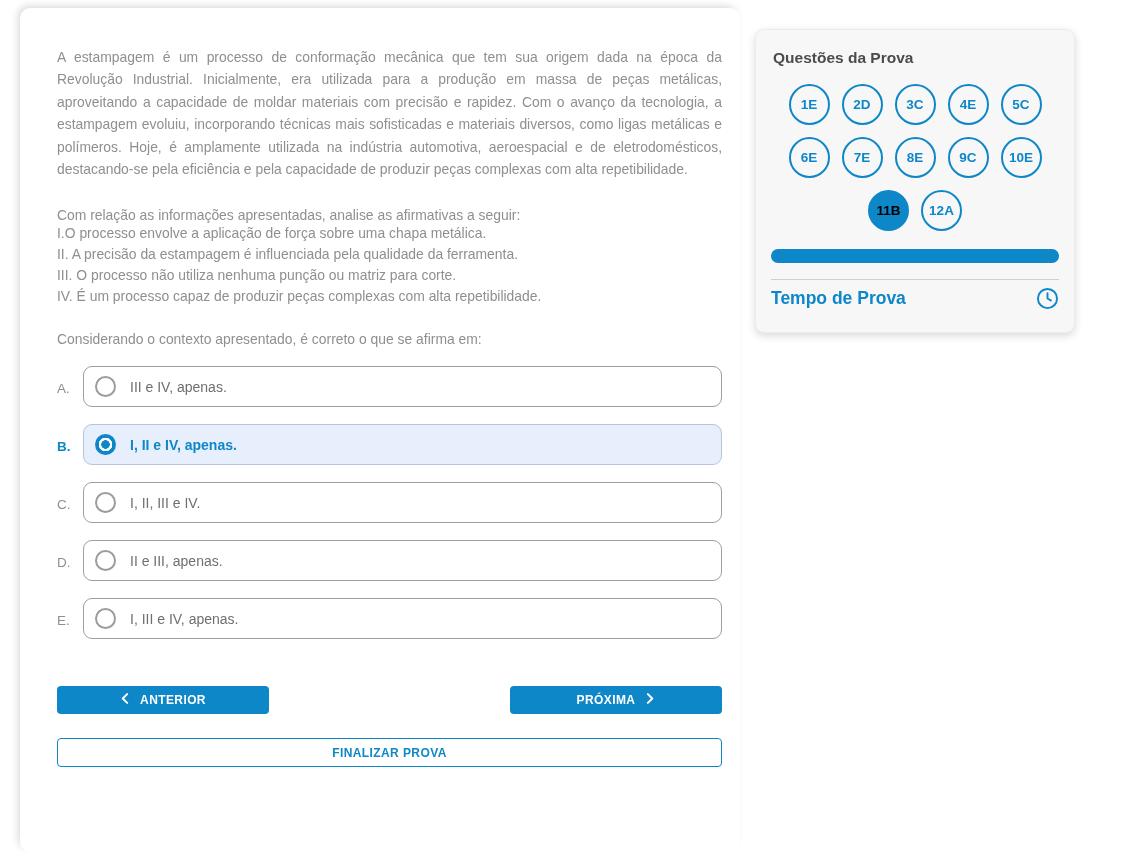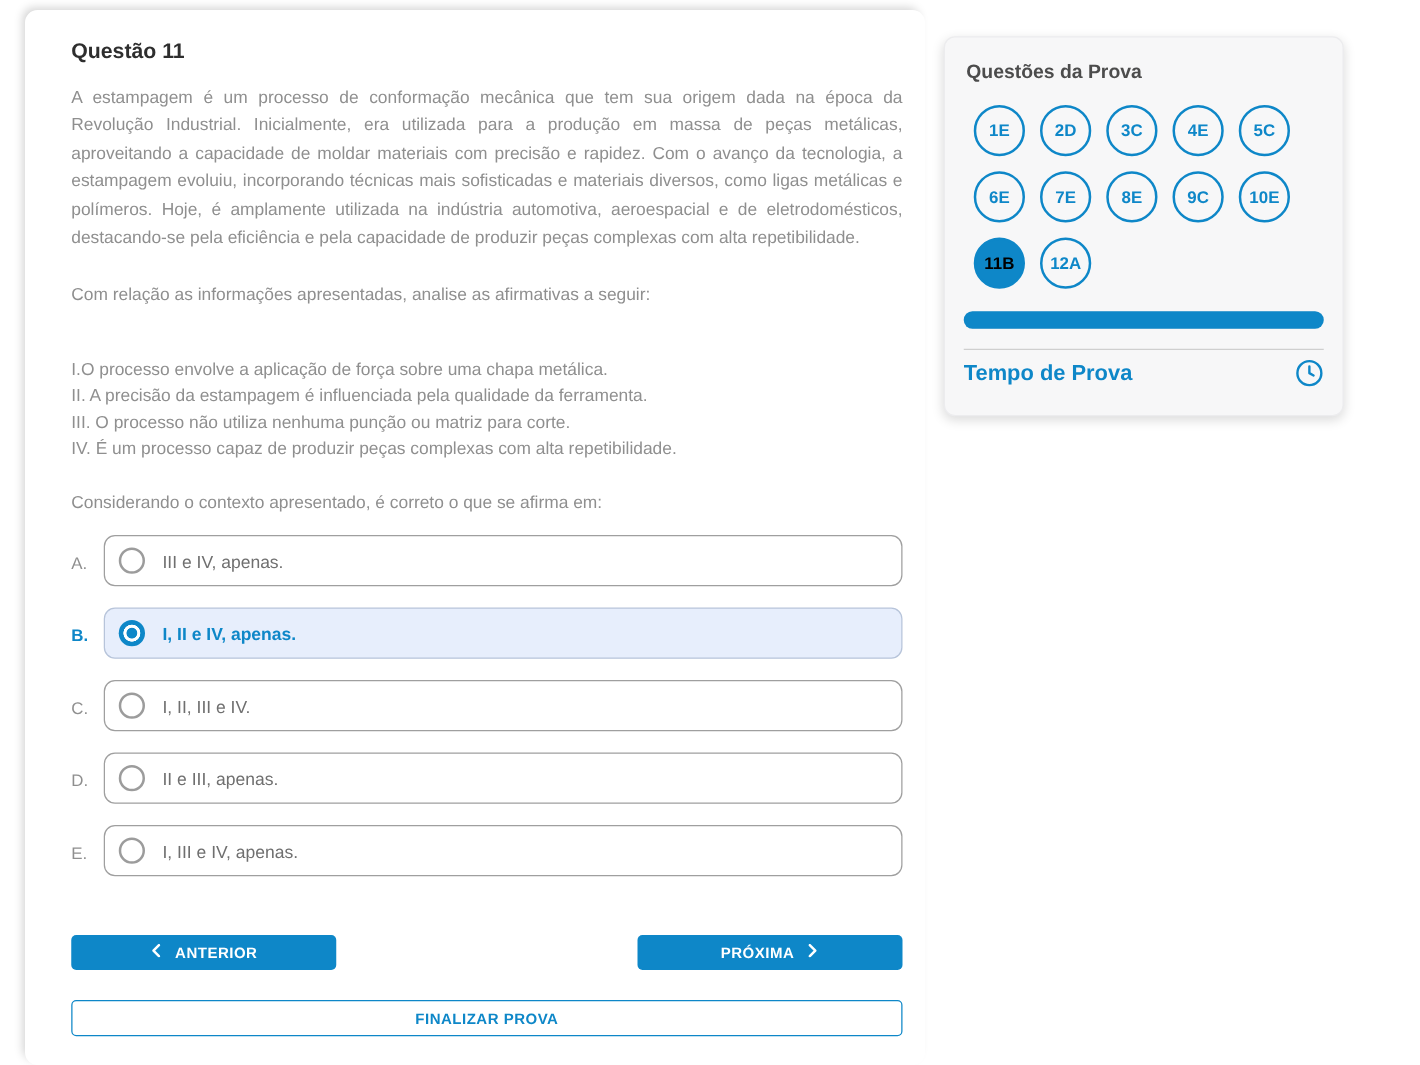--- a/index.html
+++ b/index.html
@@ -16,21 +16,21 @@
     background:#fff; border-radius:10px;
     box-shadow:-3px -3px 8px -2px rgba(0,0,0,0.18);
     padding:23px 18px 0 37px;
   }
   .q-title { margin:0; font-size:17px; font-weight:bold; color:#2e2e2e; }
   .q-body {
     margin:15px 0 0 0; width:665px; font-size:13.9px; line-height:22.4px;
     color:#8f8f8f; text-align:justify;
   }
   .instr1 { margin:27px 0 0 0; font-size:13.9px; color:#8f8f8f; }
-  .statements { margin-top:42px; }
+  .statements { }
   .statements p { margin:0; font-size:13.9px; line-height:21px; color:#8f8f8f; }
   .instr2 { margin:24px 0 0 0; font-size:13.9px; color:#8f8f8f; }
 
   .options { margin-top:19px; }
   .option-row { display:flex; align-items:center; margin-bottom:17px; width:665px; }
   .option-letter {
     width:22px; margin-right:4px; text-align:left; font-size:13.5px; color:#8f8f8f;
     align-self:flex-end; padding-bottom:11px;
   }
   .option-box {
@@ -69,40 +69,39 @@
   
   .sidebar-card {
     position:absolute; left:755px; top:29px; width:320px; height:304px;
     background:#f7f7f8; border:1px solid #ececee; border-radius:9px;
     box-shadow:0 3px 9px rgba(0,0,0,0.15);
     padding:19px 15px 0 15px;
   }
   .sidebar-title { margin:0 0 17px 2px; font-size:15.5px; font-weight:bold; color:#4c4c4c; }
   .badges {
     width:272px; margin:0 auto; display:flex; flex-wrap:wrap;
-    column-gap:12px; row-gap:12px;
+    justify-content:center; column-gap:12px; row-gap:12px;
   }
   .badge {
     width:41px; height:41px; border-radius:50%; border:2px solid var(--accent);
     color:var(--accent); font-size:13.5px; font-weight:bold;
     display:flex; align-items:center; justify-content:center; cursor:pointer;
   }
   .badge.active { background:var(--accent); color:#000000; }
   .progress-track { margin-top:18px; width:100%; height:14px; border-radius:7px; background:#e4e6e8; }
   .progress-fill { height:100%; border-radius:7px; background:var(--accent); width:0; }
   .divider { margin:16px 0 0 0; border:none; border-top:1px solid #cfcfcf; }
   .timer-row { margin-top:7px; display:flex; align-items:center; justify-content:space-between; }
   .timer-label { color:var(--accent); font-size:17.5px; font-weight:bold; }
   .clock { display:flex; cursor:pointer; }
 </style>
 </head>
 <body>
 
 <div class="main-card">
-  <h1 class="q-title">Questão 11</h1>
   <p class="q-body">A estampagem é um processo de conformação mecânica que tem sua origem dada na época da Revolução Industrial. Inicialmente, era utilizada para a produção em massa de peças metálicas, aproveitando a capacidade de moldar materiais com precisão e rapidez. Com o avanço da tecnologia, a estampagem evoluiu, incorporando técnicas mais sofisticadas e materiais diversos, como ligas metálicas e polímeros. Hoje, é amplamente utilizada na indústria automotiva, aeroespacial e de eletrodomésticos, destacando-se pela eficiência e pela capacidade de produzir peças complexas com alta repetibilidade.</p>
   <p class="instr1">Com relação as informações apresentadas, analise as afirmativas a seguir:</p>
 
   <div class="statements">
     <p>I.O processo envolve a aplicação de força sobre uma chapa metálica.</p>
     <p>II. A precisão da estampagem é influenciada pela qualidade da ferramenta.</p>
     <p>III. O processo não utiliza nenhuma punção ou matriz para corte.</p>
     <p>IV. É um processo capaz de produzir peças complexas com alta repetibilidade.</p>
   </div>
 

